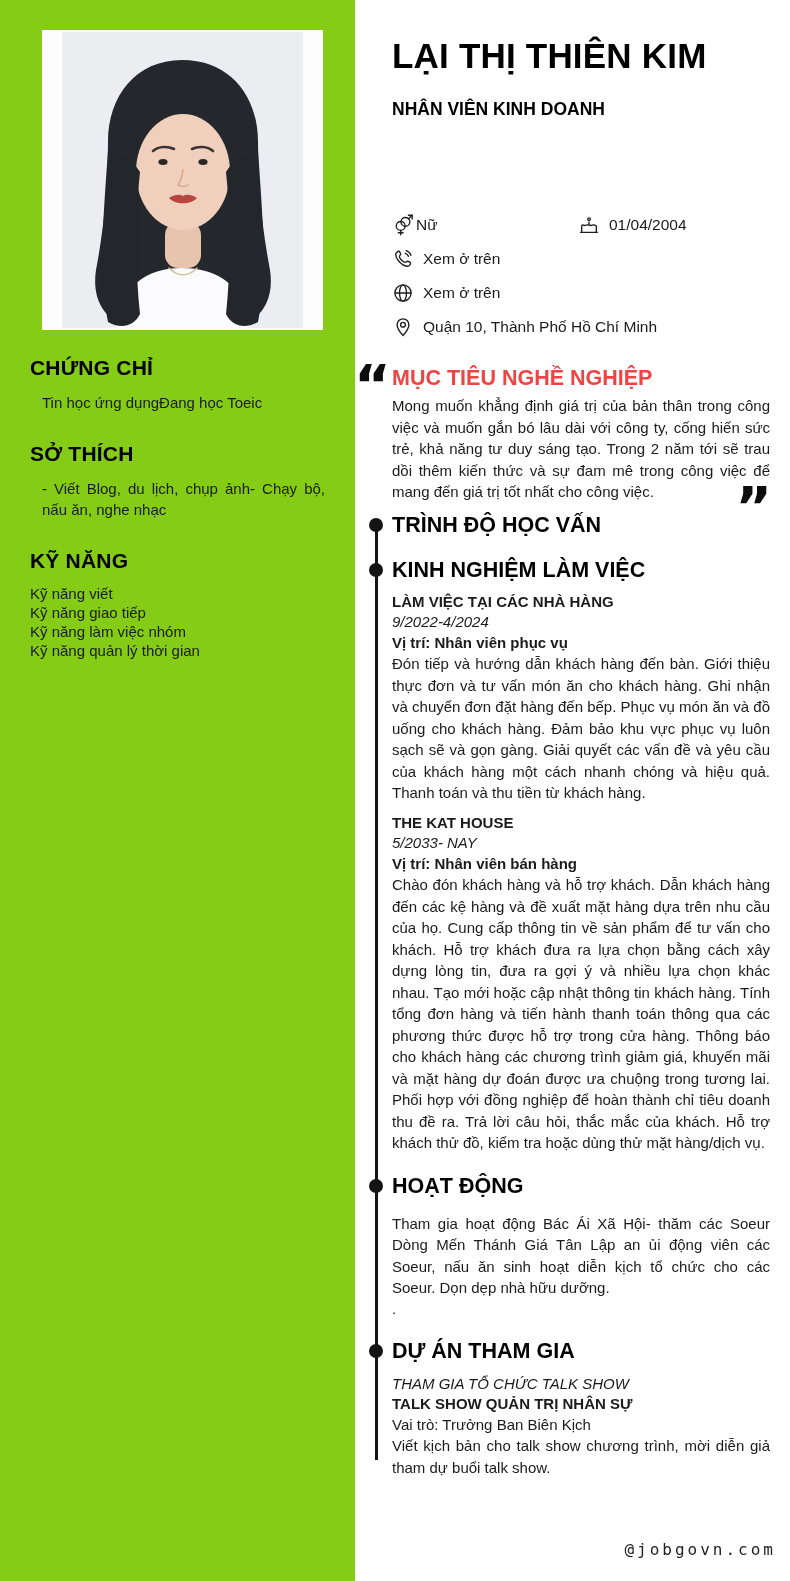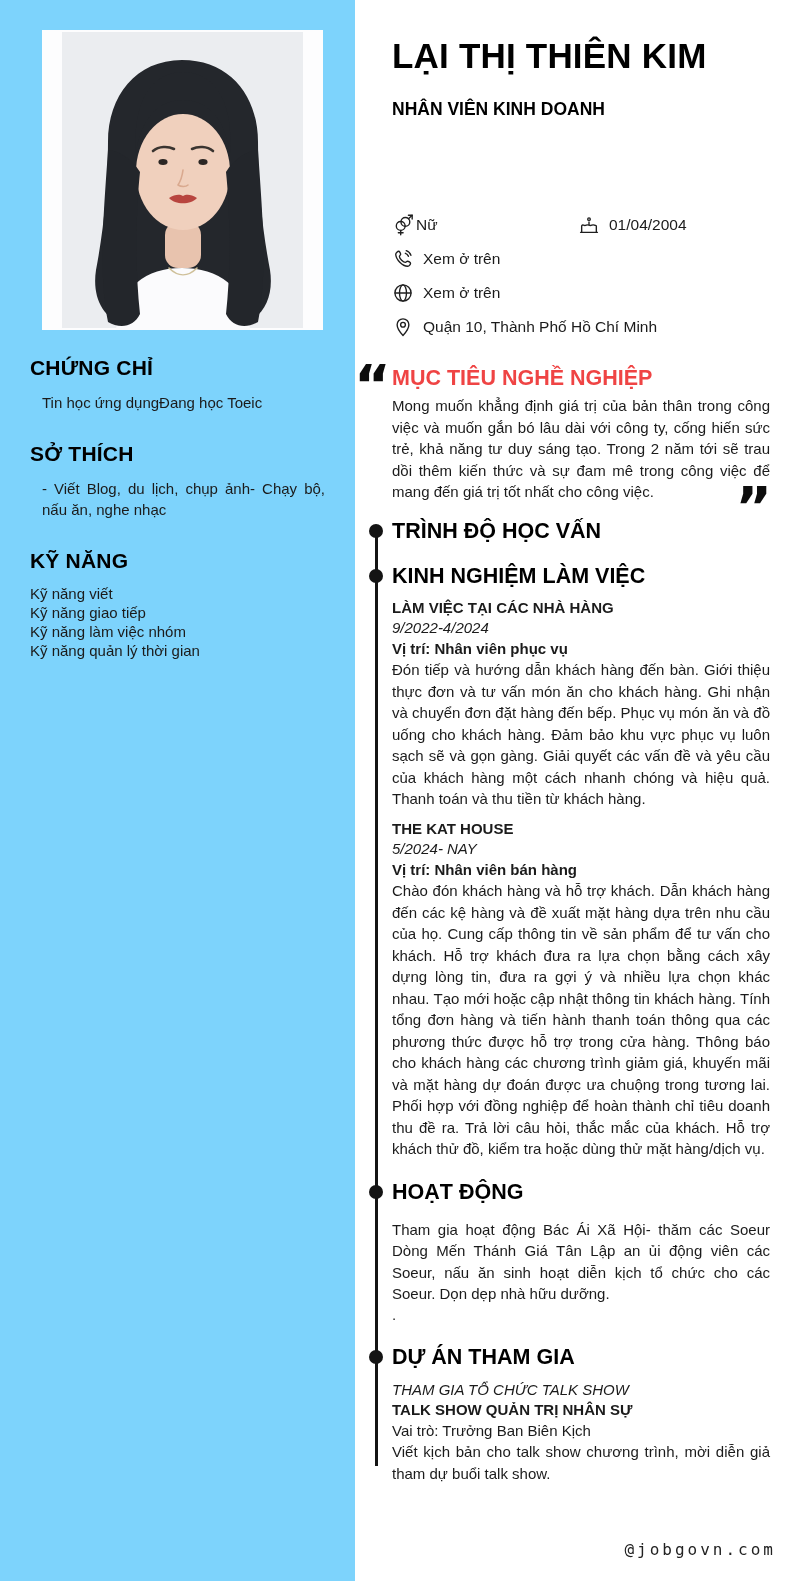--- a/index.html
+++ b/index.html
@@ -6,21 +6,21 @@
   html,body { margin:0; padding:0; }
   body {
     width:790px; height:1581px; position:relative; overflow:hidden;
     background:#ffffff; color:#1b1b1b;
     font-family:"Liberation Sans", sans-serif;
   }
 
   
   .sidebar {
     position:absolute; left:0; top:0; width:355px; height:100%;
-    background:#7dd3fc;
+    background:#84cc16;
   }
   .photo-frame {
     position:absolute; left:42px; top:30px; width:281px; height:300px;
     background:#fdfdfe; overflow:hidden;
   }
   .photo-frame svg { display:block; }
   .side-content { position:absolute; left:30px; right:18px; top:356px; }
   .side-title {
     font-size:21px; font-weight:bold; color:#000; margin:0 0 11px 0;
     letter-spacing:0.2px;
@@ -60,21 +60,21 @@
   .q-close { right:-2px; bottom:-32px; }
 
   .timeline { position:relative; margin-top:8px; }
   .timeline::before {
     content:""; position:absolute; left:-17px; top:12px; bottom:18px;
     width:2.5px; background:#141414;
   }
   .tl-section { margin-bottom:20px; }
   .tl-title {
     position:relative; font-size:21.5px; font-weight:bold; color:#000;
-    margin:16px 0 9px 0;
+    margin:10px 0 9px 0;
   }
   .tl-title::before {
     content:""; position:absolute; left:-23.5px; top:5px;
     width:14px; height:14px; border-radius:50%; background:#141414;
   }
   .entry-title  { font-size:15px; line-height:20.5px; font-weight:bold; }
   .entry-period { font-size:15px; line-height:20.5px; font-style:italic; }
   .entry-line   { font-size:15px; line-height:21px; }
   .entry-line.just { text-align:justify; }
   .job + .job { margin-top:9px; }
@@ -242,21 +242,21 @@
 
       <div class="job">
         <div class="entry-title">LÀM VIỆC TẠI CÁC NHÀ HÀNG</div>
         <div class="entry-period">9/2022-4/2024</div>
         <div class="entry-title">Vị trí: Nhân viên phục vụ</div>
         <p class="par">Đón tiếp và hướng dẫn khách hàng đến bàn. Giới thiệu thực đơn và tư vấn món ăn cho khách hàng. Ghi nhận và chuyển đơn đặt hàng đến bếp. Phục vụ món ăn và đồ uống cho khách hàng. Đảm bảo khu vực phục vụ luôn sạch sẽ và gọn gàng. Giải quyết các vấn đề và yêu cầu của khách hàng một cách nhanh chóng và hiệu quả. Thanh toán và thu tiền từ khách hàng.</p>
       </div>
 
       <div class="job">
         <div class="entry-title">THE KAT HOUSE</div>
-        <div class="entry-period">5/2024- NAY</div>
+        <div class="entry-period">5/2033- NAY</div>
         <div class="entry-title">Vị trí: Nhân viên bán hàng</div>
         <p class="par">Chào đón khách hàng và hỗ trợ khách. Dẫn khách hàng đến các kệ hàng và đề xuất mặt hàng dựa trên nhu cầu của họ. Cung cấp thông tin về sản phẩm để tư vấn cho khách. Hỗ trợ khách đưa ra lựa chọn bằng cách xây dựng lòng tin, đưa ra gợi ý và nhiều lựa chọn khác nhau. Tạo mới hoặc cập nhật thông tin khách hàng. Tính tổng đơn hàng và tiến hành thanh toán thông qua các phương thức được hỗ trợ trong cửa hàng. Thông báo cho khách hàng các chương trình giảm giá, khuyến mãi và mặt hàng dự đoán được ưa chuộng trong tương lai. Phối hợp với đồng nghiệp để hoàn thành chỉ tiêu doanh thu đề ra. Trả lời câu hỏi, thắc mắc của khách. Hỗ trợ khách thử đồ, kiểm tra hoặc dùng thử mặt hàng/dịch vụ.</p>
       </div>
     </section>
 
     <section class="tl-section">
       <h2 class="tl-title">HOẠT ĐỘNG</h2>
       <p class="par act-par">Tham gia hoạt động Bác Ái Xã Hội- thăm các Soeur Dòng Mến Thánh Giá Tân Lập an ủi động viên các Soeur, nấu ăn sinh hoạt diễn kịch tổ chức cho các Soeur. Dọn dẹp nhà hữu dưỡng.</p>
       <div class="dot-line">.</div>
     </section>

